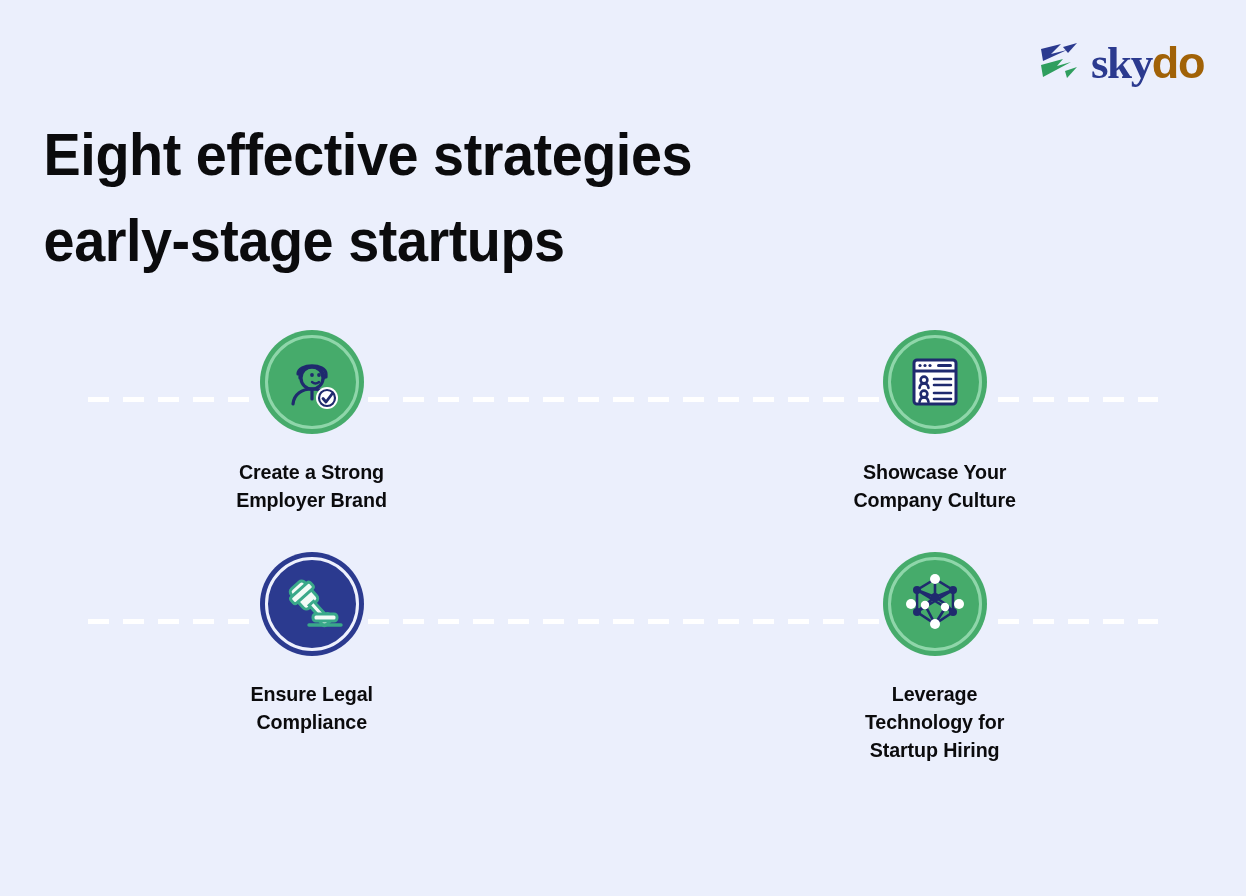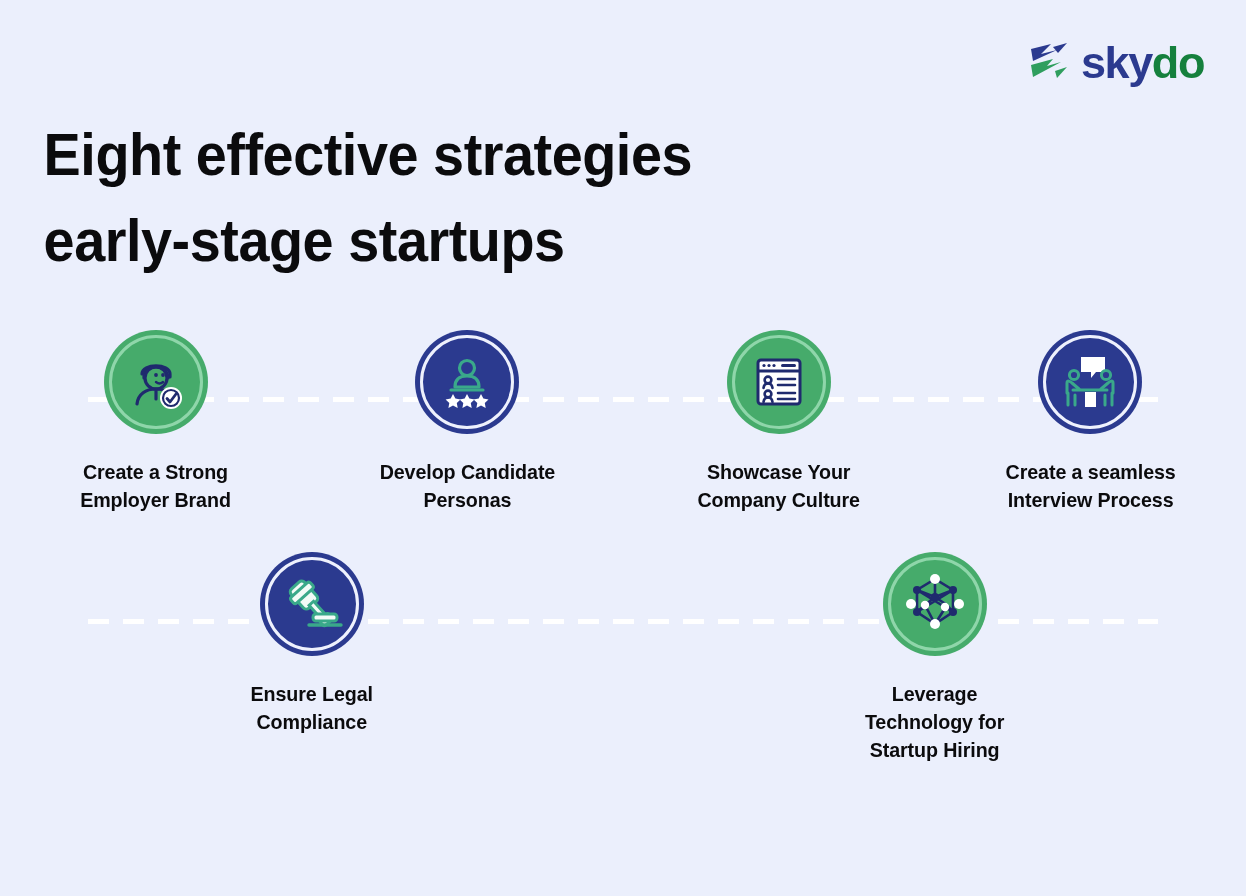--- a/index.html
+++ b/index.html
@@ -24,22 +24,22 @@
     align-items: center;
     gap: 10px;
   }
   .brand-mark { display: block; }
   .brand-text {
     font-size: 45px;
     font-weight: 700;
     letter-spacing: -1.4px;
     line-height: 1;
   }
-  .brand-sky { color: #2b3a8f; }
-  .brand-do  { color: #15803d; }
+  .brand-sky { color: #2b3a8f; font-family: Liberation Serif, serif; }
+  .brand-do  { color: #a16207; }
 
   
   .title-block {
     position: absolute;
     top: 112px;
     left: 0;
     width: 100%;
     text-align: left;
   }
   .title-line {
@@ -171,37 +171,20 @@
           <circle cx="38" cy="24" r="1.9" fill="#1f2a6e"></circle>
           <path d="M31 31 q3.5 3 7 0" fill="none" stroke="#1f2a6e" stroke-width="2.4" stroke-linecap="round"></path>
           <circle cx="46" cy="47" r="11" fill="#ffffff"></circle>
           <circle cx="46" cy="47" r="8" fill="none" stroke="#1f2a6e" stroke-width="2.2"></circle>
           <path d="M42 47.5 L45 51 L51 43" fill="none" stroke="#1f2a6e" stroke-width="2.8" stroke-linecap="round" stroke-linejoin="round"></path>
         </svg>
       </div>
       <div class="label">Create a Strong<br>Employer Brand</div>
     </div>
 
-    <div class="cell">
-      <div class="badge navy">
-        <svg width="62" height="62" viewBox="0 0 62 62" aria-hidden="true">
-          <g fill="none" stroke="#3aa98a" stroke-width="3.2" stroke-linecap="round" stroke-linejoin="round">
-            <circle cx="31" cy="17" r="7.5"></circle>
-            <path d="M19 36 C19 28, 24 25, 31 25 C38 25, 43 28, 43 36 Z"></path>
-            <path d="M15 39 L47 39"></path>
-          </g>
-          <g fill="#ffffff">
-            <path d="M17 43 l2.4 4.6 5.1 0.8 -3.7 3.6 0.9 5.1 -4.7 -2.5 -4.6 2.5 0.9 -5.1 -3.7 -3.6 5.1 -0.8 Z"></path>
-            <path d="M31 43 l2.4 4.6 5.1 0.8 -3.7 3.6 0.9 5.1 -4.7 -2.5 -4.6 2.5 0.9 -5.1 -3.7 -3.6 5.1 -0.8 Z"></path>
-            <path d="M45 43 l2.4 4.6 5.1 0.8 -3.7 3.6 0.9 5.1 -4.7 -2.5 -4.6 2.5 0.9 -5.1 -3.7 -3.6 5.1 -0.8 Z"></path>
-          </g>
-        </svg>
-      </div>
-      <div class="label">Develop Candidate<br>Personas</div>
-    </div>
 
     <div class="cell">
       <div class="badge green">
         <svg width="62" height="62" viewBox="0 0 62 62" aria-hidden="true">
           <rect x="10" y="9" width="42" height="44" rx="3" fill="#ffffff" stroke="#1f2a6e" stroke-width="3"></rect>
           <path d="M10 20 L52 20" stroke="#1f2a6e" stroke-width="3"></path>
           <g fill="#1f2a6e">
             <circle cx="16" cy="14.5" r="1.6"></circle>
             <circle cx="21" cy="14.5" r="1.6"></circle>
             <circle cx="26" cy="14.5" r="1.6"></circle>
@@ -213,38 +196,20 @@
             <path d="M30 28 L47 28 M30 34 L47 34"></path>
             <circle cx="20" cy="43" r="3.4"></circle>
             <path d="M15.5 51 C16 47.6, 18 46.4, 20 46.4 C22 46.4, 24 47.6, 24.5 51"></path>
             <path d="M30 42 L47 42 M30 48 L47 48"></path>
           </g>
         </svg>
       </div>
       <div class="label">Showcase Your<br>Company Culture</div>
     </div>
 
-    <div class="cell">
-      <div class="badge navy">
-        <svg width="62" height="62" viewBox="0 0 62 62" aria-hidden="true">
-          <path d="M22 6 L46 6 L46 21 L37 21 L32 27 L32 21 L22 21 Z" fill="#ffffff"></path>
-          <rect x="26" y="41" width="11" height="15" fill="#ffffff"></rect>
-          <g fill="none" stroke="#3aa98a" stroke-width="3" stroke-linecap="round" stroke-linejoin="round">
-            <circle cx="15" cy="24" r="4.6"></circle>
-            <path d="M8 42 L8 32 C8 29, 11 30, 13 32 L20 38"></path>
-            <path d="M9 42 L9 54 M16 44 L16 54"></path>
-            <circle cx="47" cy="24" r="4.6"></circle>
-            <path d="M54 42 L54 32 C54 29, 51 30, 49 32 L42 38"></path>
-            <path d="M53 42 L53 54 M46 44 L46 54"></path>
-            <path d="M14 39 L48 39"></path>
-          </g>
-        </svg>
-      </div>
-      <div class="label">Create a seamless<br>Interview Process</div>
-    </div>
   </div>
 
   <div class="row row-2">
     <div class="connector"></div>
 
 
 
     <div class="cell">
       <div class="badge navy">
         <svg width="62" height="62" viewBox="0 0 62 62" aria-hidden="true">

